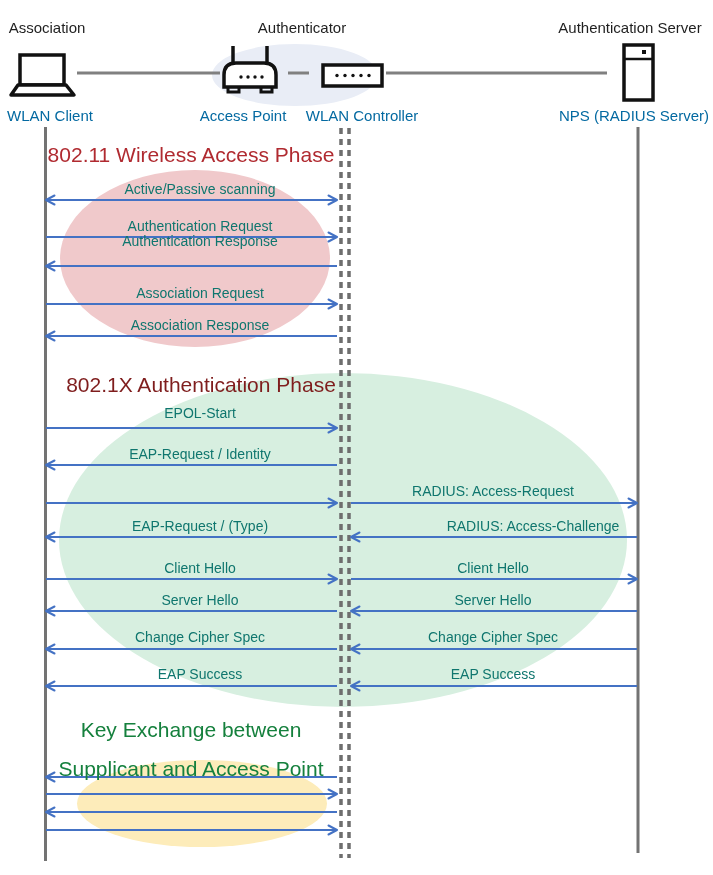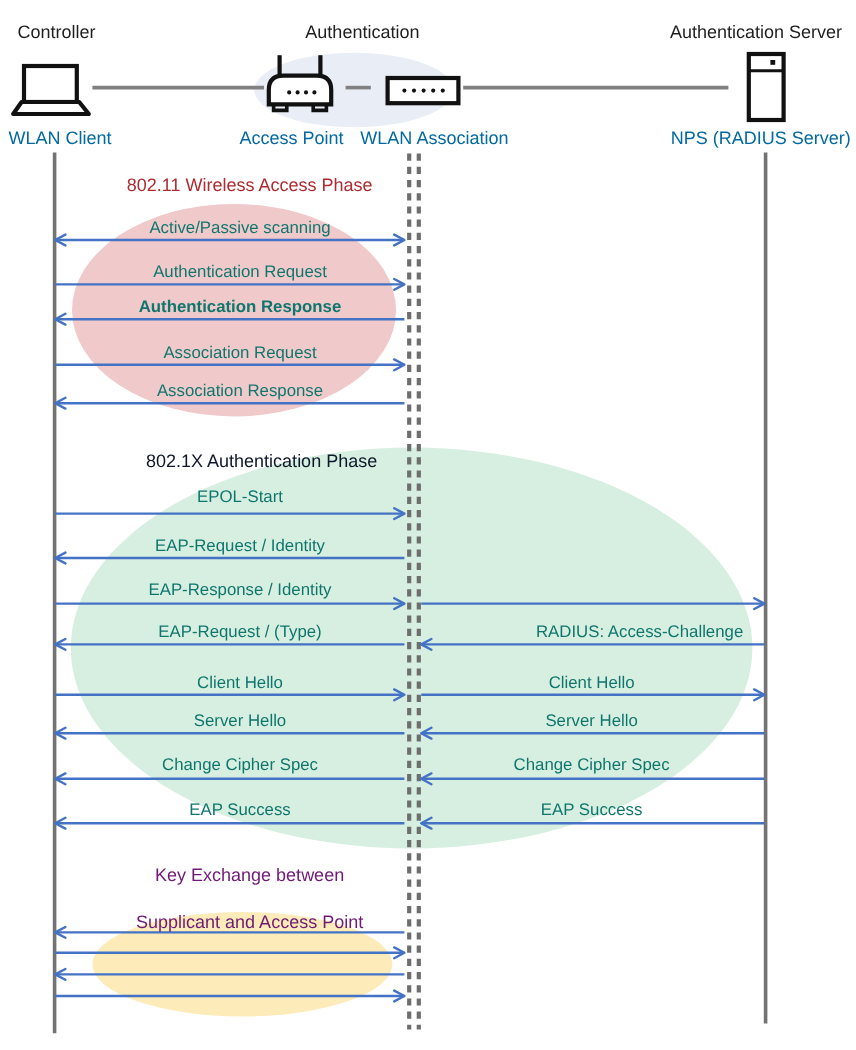--- a/index.html
+++ b/index.html
@@ -12,24 +12,24 @@
   .el-p1{left:60px;top:170px;width:270px;height:177px;background:#f0c9cb;}
   .el-p2{left:59px;top:373px;width:568px;height:334px;background:#d7efe0;}
   .el-p3{left:77px;top:760px;width:250px;height:87px;background:#fdecba;}
   svg.layer{position:absolute;left:0;top:0;z-index:2;}
   .lbl{
     position:absolute;transform:translateX(-50%);white-space:nowrap;
     z-index:3;font-size:14px;color:#0f766e;line-height:17px;
   }
   .role{font-size:15px;color:#1f1f1f;}
   .device{font-size:15px;color:#0369a1;}
-  .ptitle{font-size:15px;margin-left:17px;}
+  .ptitle{font-size:21px;}
   .t-p1{color:#b02a30;}
-  .t-p2{color:#0f172a;}
-  .t-p3{color:#701a75;}
+  .t-p2{color:#7f1d1d;}
+  .t-p3{color:#15803d;}
 </style>
 </head>
 <body>
 
 <div class="canvas">
 
   <div class="ellipse el-auth"></div>
   <div class="ellipse el-p1"></div>
   <div class="ellipse el-p2"></div>
   <div class="ellipse el-p3"></div>
@@ -113,47 +113,47 @@
       <line x1="351" y1="649" x2="637" y2="649" marker-start="url(#ah-s)"></line>
       <line x1="46" y1="686" x2="337" y2="686" marker-start="url(#ah-s)"></line>
       <line x1="351" y1="686" x2="637" y2="686" marker-start="url(#ah-s)"></line>
       <line x1="46" y1="777" x2="337" y2="777" marker-start="url(#ah-s)"></line>
       <line x1="46" y1="794" x2="337" y2="794" marker-end="url(#ah-e)"></line>
       <line x1="46" y1="812" x2="337" y2="812" marker-start="url(#ah-s)"></line>
       <line x1="46" y1="830" x2="337" y2="830" marker-end="url(#ah-e)"></line>
     </g>
   </svg>
 
-  <div class="lbl role" style="left:47px;top:19px;">Controller</div>
-  <div class="lbl role" style="left:302px;top:19px;">Authentication</div>
+  <div class="lbl role" style="left:47px;top:19px;">Association</div>
+  <div class="lbl role" style="left:302px;top:19px;">Authenticator</div>
   <div class="lbl role" style="left:630px;top:19px;">Authentication Server</div>
 
   <div class="lbl device" style="left:50px;top:107px;">WLAN Client</div>
   <div class="lbl device" style="left:243px;top:107px;">Access Point</div>
-  <div class="lbl device" style="left:362px;top:107px;">WLAN Association</div>
+  <div class="lbl device" style="left:362px;top:107px;">WLAN Controller</div>
   <div class="lbl device" style="left:634px;top:107px;">NPS (RADIUS Server)</div>
 
   <div class="lbl ptitle t-p1" style="left:191px;top:146px;">802.11 Wireless Access Phase</div>
   <div class="lbl ptitle t-p2" style="left:201px;top:376px;">802.1X Authentication Phase</div>
   <div class="lbl ptitle t-p3" style="left:191px;top:721px;">Key Exchange between</div>
   <div class="lbl ptitle t-p3" style="left:191px;top:760px;">Supplicant and Access Point</div>
 
   <div class="lbl" style="left:200px;top:181px;">Active/Passive scanning</div>
   <div class="lbl" style="left:200px;top:218px;">Authentication Request</div>
-  <div class="lbl" style="left:200px;top:247px;font-weight:bold;">Authentication Response</div>
+  <div class="lbl" style="left:200px;top:233px;">Authentication Response</div>
   <div class="lbl" style="left:200px;top:285px;">Association Request</div>
   <div class="lbl" style="left:200px;top:317px;">Association Response</div>
   <div class="lbl" style="left:200px;top:405px;">EPOL-Start</div>
   <div class="lbl" style="left:200px;top:446px;">EAP-Request / Identity</div>
-  <div class="lbl" style="left:200px;top:483px;">EAP-Response / Identity</div>
   <div class="lbl" style="left:200px;top:518px;">EAP-Request / (Type)</div>
   <div class="lbl" style="left:200px;top:560px;">Client Hello</div>
   <div class="lbl" style="left:200px;top:592px;">Server Hello</div>
   <div class="lbl" style="left:200px;top:629px;">Change Cipher Spec</div>
   <div class="lbl" style="left:200px;top:666px;">EAP Success</div>
 
+  <div class="lbl" style="left:493px;top:483px;">RADIUS: Access-Request</div>
   <div class="lbl" style="left:493px;top:518px;margin-left:40px;">RADIUS: Access-Challenge</div>
   <div class="lbl" style="left:493px;top:560px;">Client Hello</div>
   <div class="lbl" style="left:493px;top:592px;">Server Hello</div>
   <div class="lbl" style="left:493px;top:629px;">Change Cipher Spec</div>
   <div class="lbl" style="left:493px;top:666px;">EAP Success</div>
 
 </div>
 
 </body></html>

